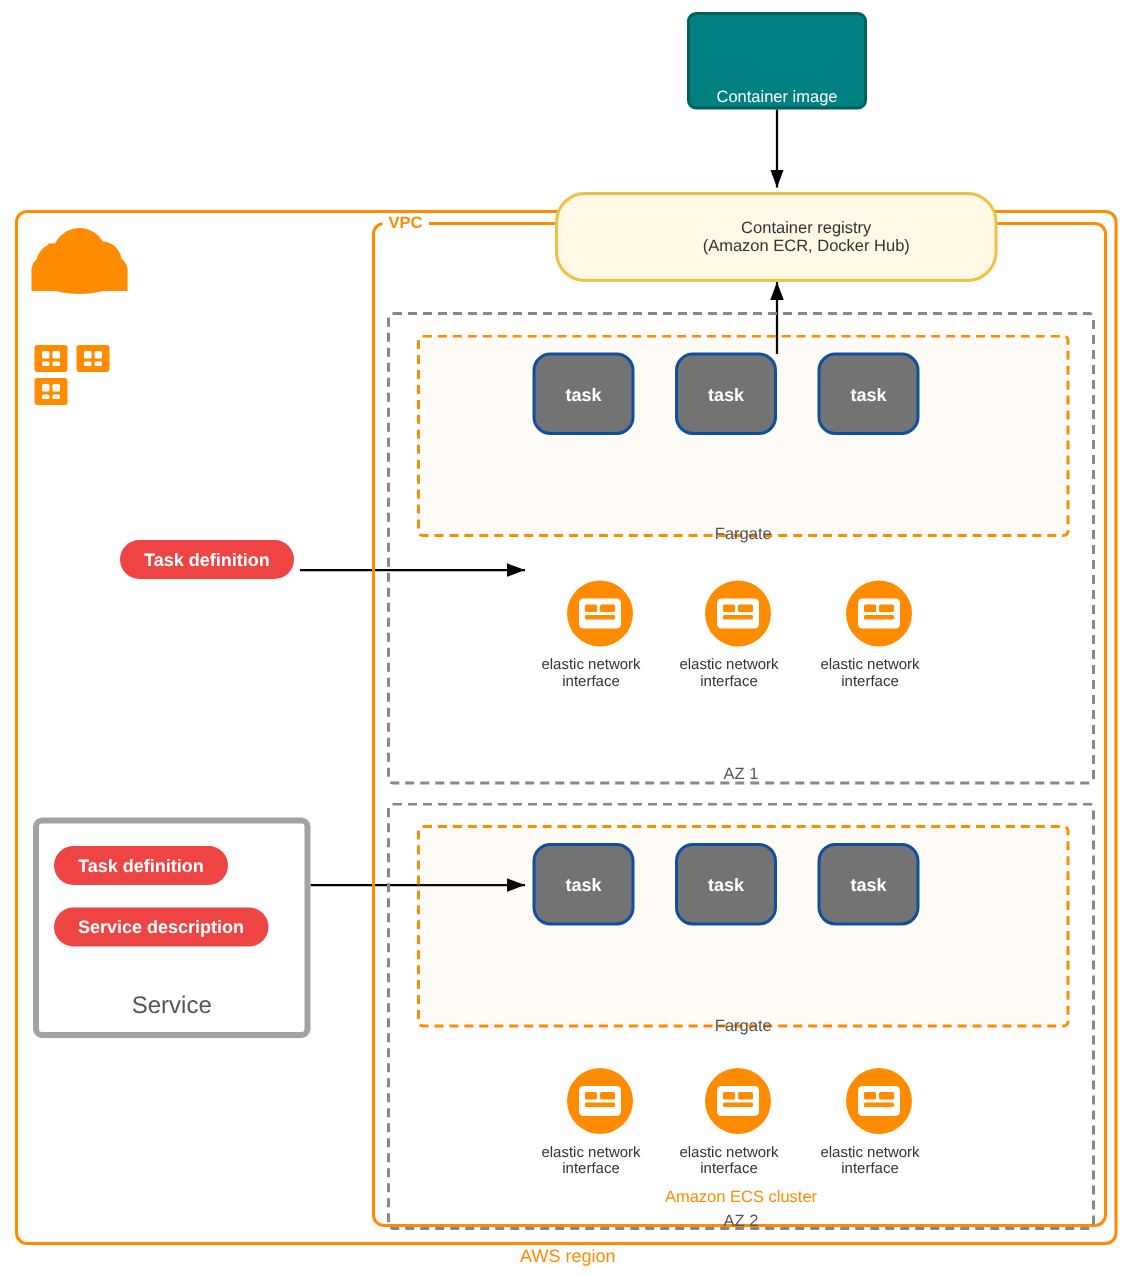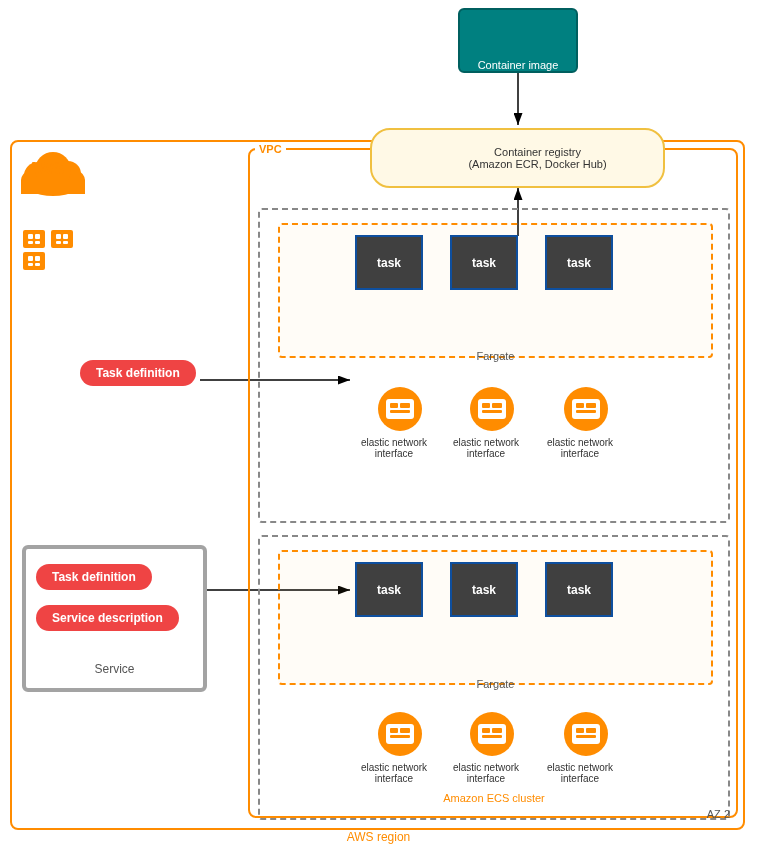--- a/index.html
+++ b/index.html
@@ -158,21 +158,21 @@
       border-radius: 4px;
     }
 
     .az2-label {
       position: absolute;
       left: 258px;
       top: 808px;
       color: #555;
       font-size: 11px;
       width: 472px;
-      text-align: right;
+      text-align: center;
     }
 
     
     .ecs-cluster-label {
       position: absolute;
       left: 258px;
       top: 792px;
       color: #FF8C00;
       font-size: 11px;
       width: 472px;
@@ -221,23 +221,23 @@
       font-size: 11px;
       width: 435px;
       text-align: center;
     }
 
     
     .task-box {
       position: absolute;
       width: 68px;
       height: 55px;
-      background: #404040;
+      background: #737373;
       border: 2px solid #0E4F9F;
-      border-radius: 0;
+      border-radius: 12px;
       display: flex;
       align-items: center;
       justify-content: center;
       color: #fff;
       font-size: 12px;
       font-weight: bold;
     }
 
     
     .task-def-pill {
@@ -263,21 +263,21 @@
       border: 4px solid #a3a3a3;
       border-radius: 6px;
       background: #fff;
     }
 
     .service-label {
       position: absolute;
       left: 22px;
       top: 662px;
       color: #555;
-      font-size: 12px;
+      font-size: 16px;
       width: 185px;
       text-align: center;
     }
 
     
     .arrow-svg {
       position: absolute;
       top: 0;
       left: 0;
       width: 757px;
@@ -351,20 +351,21 @@
   <div class="container-image-box">
     <span>Container image</span>
   </div>
 
   <div class="container-registry-box">
     <span style="white-space:pre-line;">Container registry
 (Amazon ECR, Docker Hub)</span>
   </div>
 
   <div class="az1-box"></div>
+  <div class="az1-label">AZ 1</div>
 
   <div class="fargate-box-az1"></div>
   <div class="fargate-label-az1">Fargate</div>
 
   <div class="task-box" style="left:355px; top:235px;">
     <span>task</span>
   </div>
   <div class="task-box" style="left:450px; top:235px;">
     <span>task</span>
   </div>

